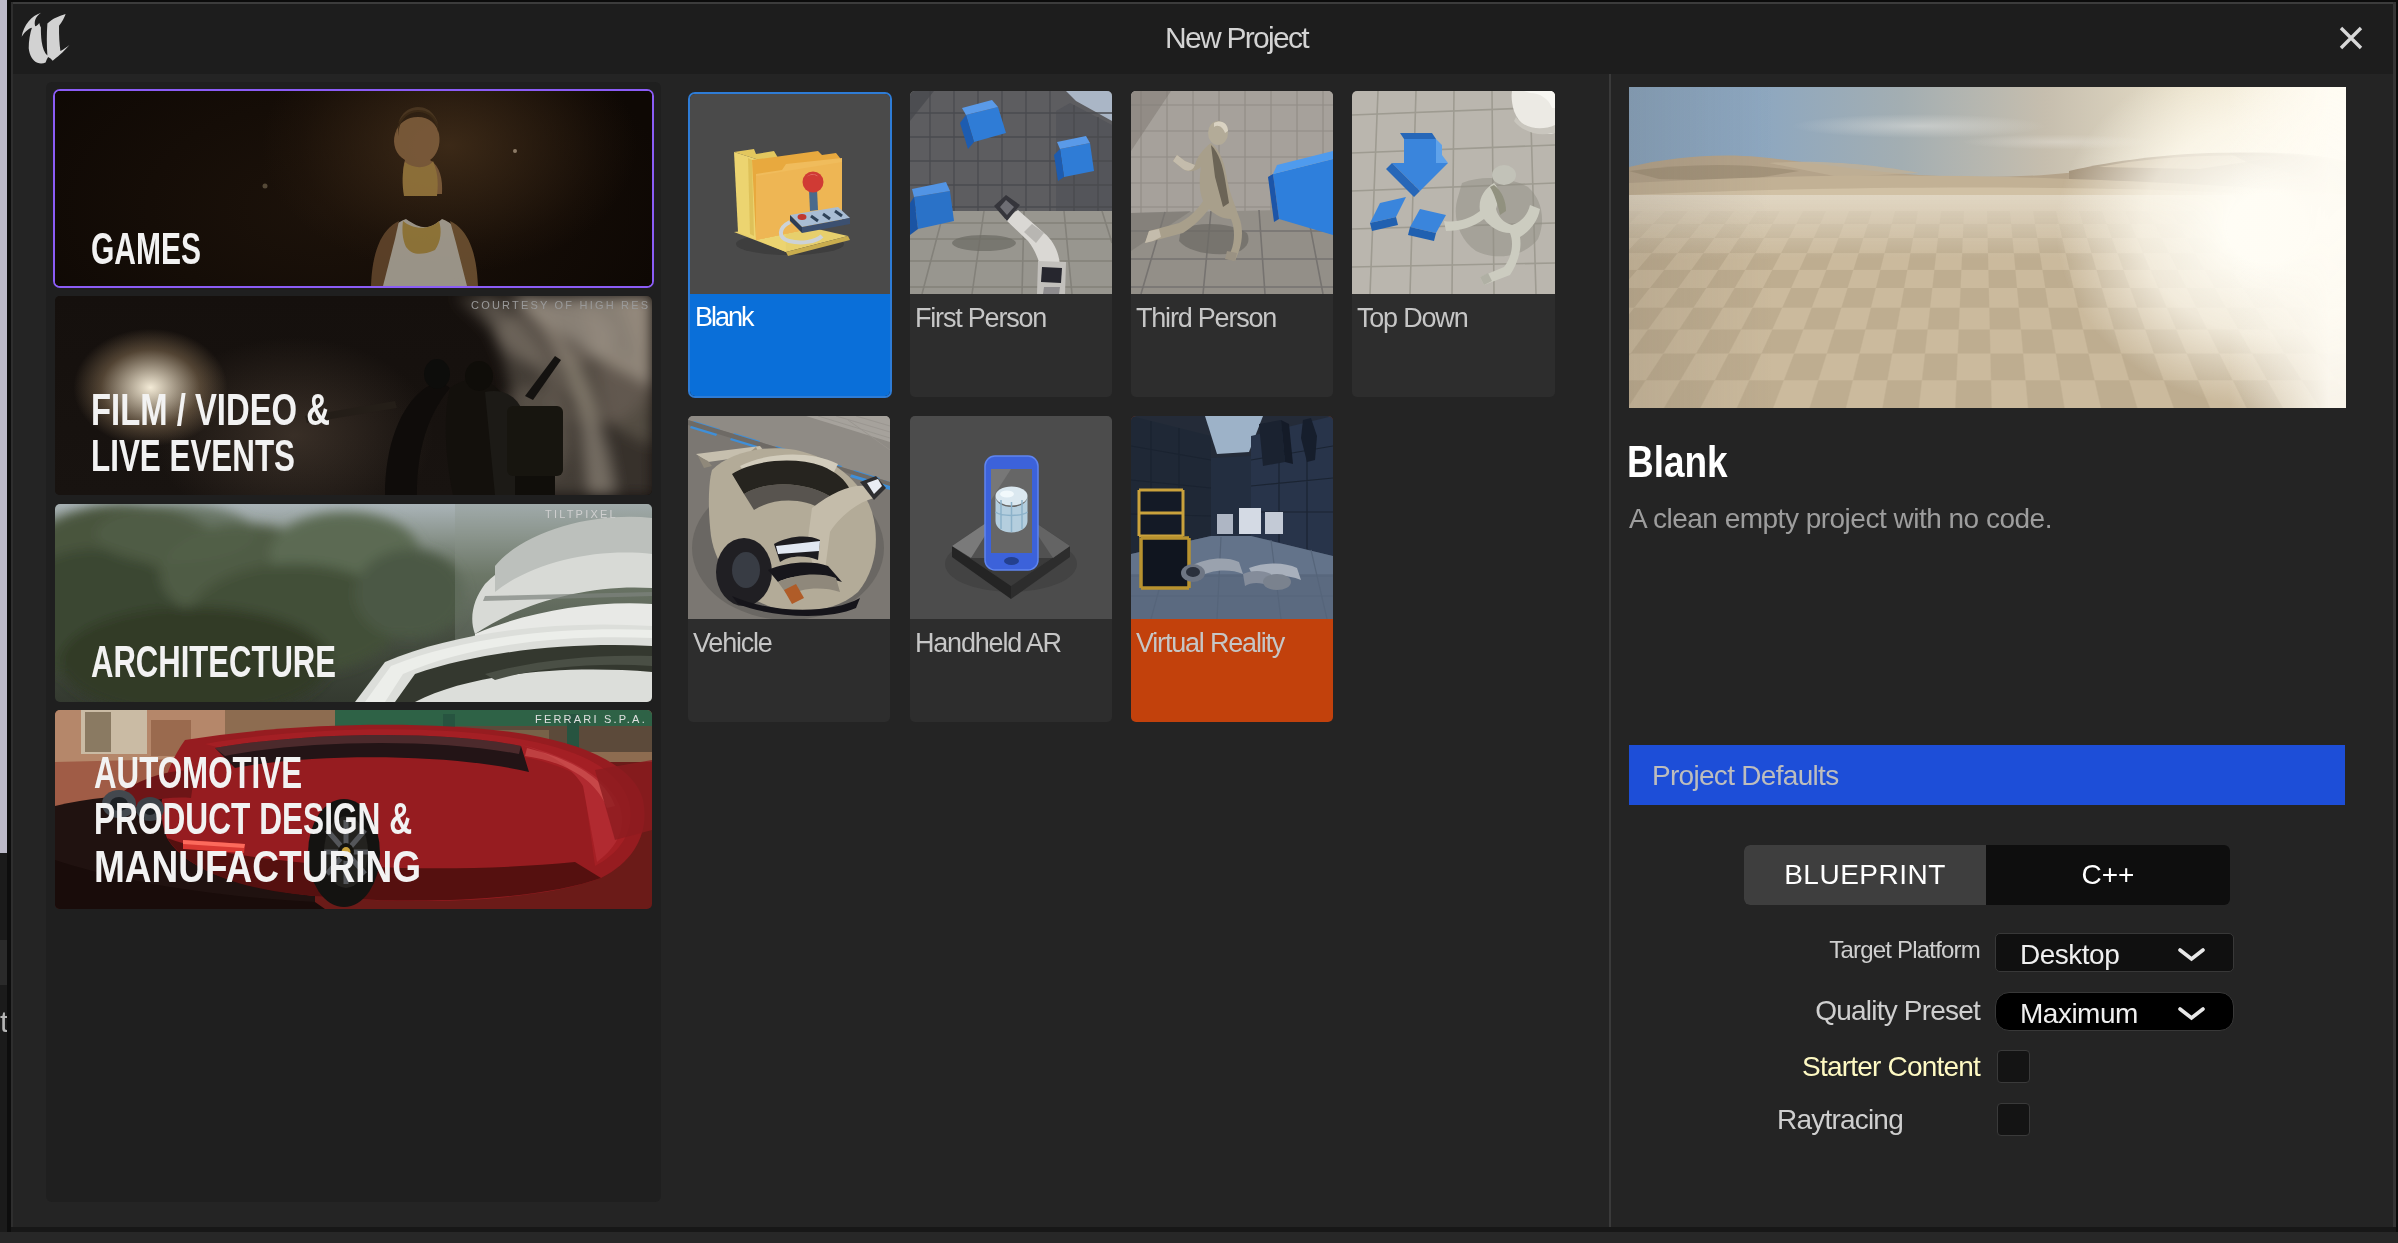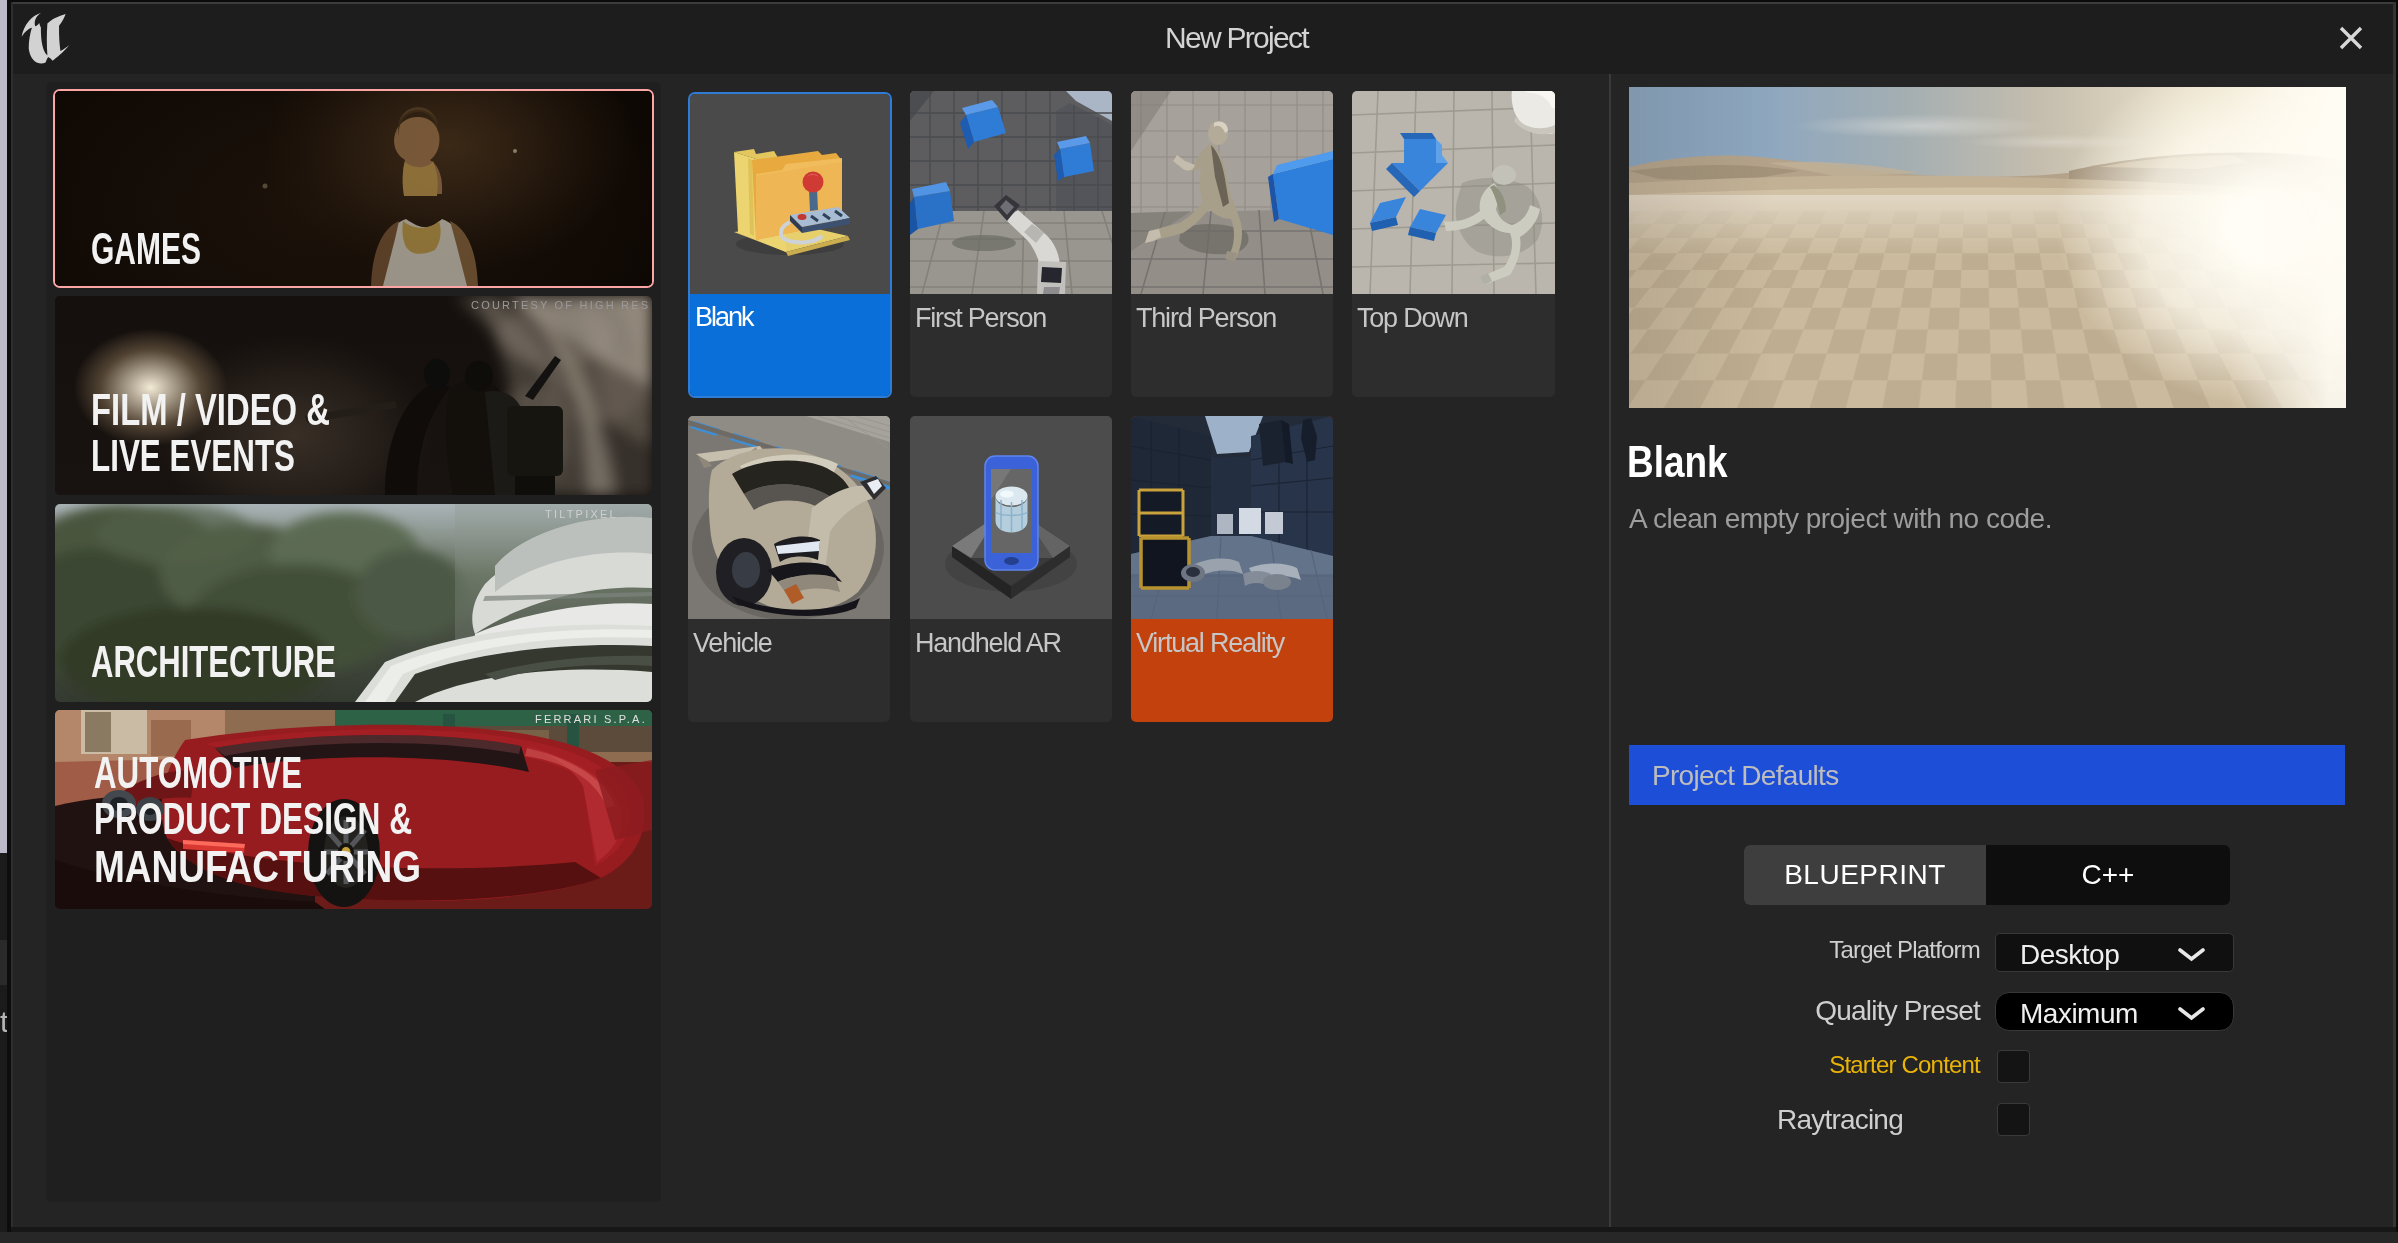--- a/index.html
+++ b/index.html
@@ -52,21 +52,21 @@
         C18.4,13.2 17.9,11.9 17.5,10.2 Z"></path>
     </g>
   </svg>
 
   <svg class="abs" style="left:2339px;top:26px" width="24" height="24" viewBox="0 0 24 24">
     <path d="M2,2 L22,22 M22,2 L2,22" stroke="#d8d8d8" stroke-width="3.4" fill="none"></path>
   </svg>
 
   <div class="abs" style="left:46px;top:82px;width:615px;height:1120px;background:#1f1f1f;border-radius:6px"></div>
 
-  <div class="abs" style="left:53px;top:89px;width:601px;height:199px;border:2px solid #fca5a5;border-radius:7px;box-sizing:border-box;overflow:hidden">
+  <div class="abs" style="left:53px;top:89px;width:601px;height:199px;border:2px solid #8b5cf6;border-radius:7px;box-sizing:border-box;overflow:hidden">
     <div id="img-games" class="abs" style="left:0;top:0;width:597px;height:195px;background:
       radial-gradient(ellipse 250px 170px at 66% 28%, rgba(66,46,26,0.85), rgba(40,26,14,0.3) 60%, rgba(0,0,0,0) 75%),
       radial-gradient(ellipse 500px 300px at 45% 60%, #1c120a, #0e0804 70%),#0e0804;">
       <svg width="597" height="195" viewBox="0 0 597 195">
         <g opacity="0.85">
         <path d="M352,103 C348,90 347,78 350,69 C341,64 337,53 340,43 C343,32 352,26 363,26 C374,26 382,33 384,43 C386,54 382,64 375,69 C385,75 388,88 387,103 Z" fill="#84613f"></path>
         <path d="M344,46 C342,33 350,22 362,21 C374,20 382,30 383,41 C384,34 380,18 364,17 C347,15 341,33 344,46 Z" fill="#3e2c18"></path>
         <path d="M342,44 C340,31 350,19 363,19 C377,19 384,30 384,40 C384,29 377,16 363,16 C349,16 341,30 342,44 Z" fill="#4e3a24"></path>
         <path d="M350,71 C358,78 373,78 378,70 C384,84 383,96 382,105 L349,105 C347,93 347,81 350,71 Z" fill="#9c7c40"></path>
         <path d="M320,195 C320,160 331,135 351,128 C367,139 374,139 387,128 C407,135 417,160 418,195 Z" fill="#b2ac9f"></path>
@@ -505,17 +505,17 @@
         <path d="M2,2 L13.5,11 L25,2" stroke="#e8e8e8" stroke-width="3.6" fill="none" stroke-linecap="round"></path>
       </svg>
   </div>
   <div class="abs" style="left:1700px;top:995px;width:280px;text-align:right;font-size:28px;color:#cfcfcf;letter-spacing:-0.8px">Quality Preset</div>
   <div class="abs" style="left:1995px;top:992px;width:239px;height:39px;background:#000000;border:1px solid #383838;border-radius:14px;box-sizing:border-box">
     <div class="abs" style="left:24px;top:5px;font-size:28px;color:#efefef;letter-spacing:-0.5px">Maximum</div>
     <svg class="abs" style="left:182px;top:14px" width="27" height="14" viewBox="0 0 27 14">
         <path d="M2,2 L13.5,11 L25,2" stroke="#e8e8e8" stroke-width="3.6" fill="none" stroke-linecap="round"></path>
       </svg>
   </div>
-  <div class="abs" style="left:1700px;top:1051px;width:280px;text-align:right;font-size:24px;color:#eab308;letter-spacing:-0.8px">Starter Content</div>
+  <div class="abs" style="left:1700px;top:1051px;width:280px;text-align:right;font-size:28px;color:#fef9c3;letter-spacing:-0.8px">Starter Content</div>
   <div class="abs" style="left:1997px;top:1050px;width:33px;height:33px;background:#141414;border:1px solid #3a3a3a;border-radius:4px;box-sizing:border-box"></div>
   <div class="abs" style="left:1700px;top:1104px;width:280px;text-align:center;font-size:28px;color:#cfcfcf;letter-spacing:-0.8px">Raytracing</div>
   <div class="abs" style="left:1997px;top:1103px;width:33px;height:33px;background:#141414;border:1px solid #3a3a3a;border-radius:4px;box-sizing:border-box"></div>
 </div>
 
 </body></html>

